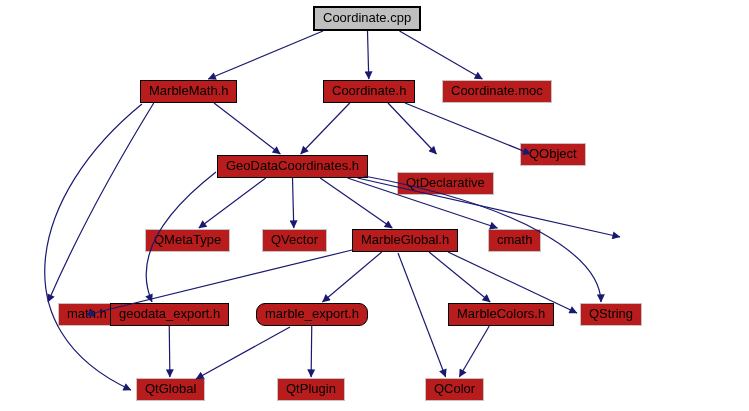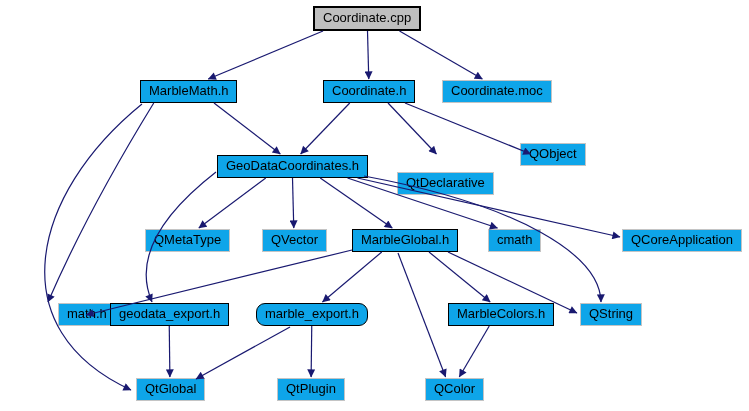--- a/index.html
+++ b/index.html
@@ -16,21 +16,21 @@
     position: absolute;
     left: 0; top: 0;
     pointer-events: none;
   }
   .node {
     position: absolute;
     box-sizing: border-box;
     font-size: 13px;
     line-height: 16px;
     padding: 2px 8px 3px 8px;
-    background: #0ea5e9;
+    background: #b91c1c;
     color: #000000;
     white-space: nowrap;
     text-align: center;
   }
   .node.external { border: 1px solid #c4c4c4; }
   .node.internal { border: 1.5px solid #000000; }
   .node.root     { border: 2px solid #000000; background: #bfbfbf; }
 </style>
 </head>
 <body>
@@ -40,21 +40,20 @@
     <div class="node internal" style="top: 80px; left: 140px;">MarbleMath.h</div>
     <div class="node internal" style="top: 80px; left: 323px;">Coordinate.h</div>
     <div class="node external" style="top: 80px; left: 442px;">Coordinate.moc</div>
     <div class="node internal" style="top: 155px; left: 217px;">GeoDataCoordinates.h</div>
     <div class="node external" style="top: 172px; left: 397px;">QtDeclarative</div>
     <div class="node external" style="top: 143px; left: 520px;">QObject</div>
     <div class="node external" style="top: 229px; left: 262px;">QVector</div>
     <div class="node external" style="top: 229px; left: 145px;">QMetaType</div>
     <div class="node internal" style="top: 229px; left: 352px;">MarbleGlobal.h</div>
     <div class="node external" style="top: 229px; left: 488px;">cmath</div>
-    <div class="node external" style="top: 229px; left: 622px;">QCoreApplication</div>
     <div class="node external" style="top: 303px; left: 22px; margin-left: 36px;">math.h</div>
     <div class="node internal" style="top: 303px; left: 110px;">geodata_export.h</div>
     <div class="node internal" style="top: 303px; left: 256px; border-radius: 9px;">marble_export.h</div>
     <div class="node internal" style="top: 303px; left: 448px;">MarbleColors.h</div>
     <div class="node external" style="top: 303px; left: 580px;">QString</div>
     <div class="node external" style="top: 378px; left: 136px;">QtGlobal</div>
     <div class="node external" style="top: 378px; left: 277px;">QtPlugin</div>
     <div class="node external" style="top: 378px; left: 425px;">QColor</div>
     <svg id="edge-layer" width="749" height="411" viewBox="0 0 749 411">
       <defs>

